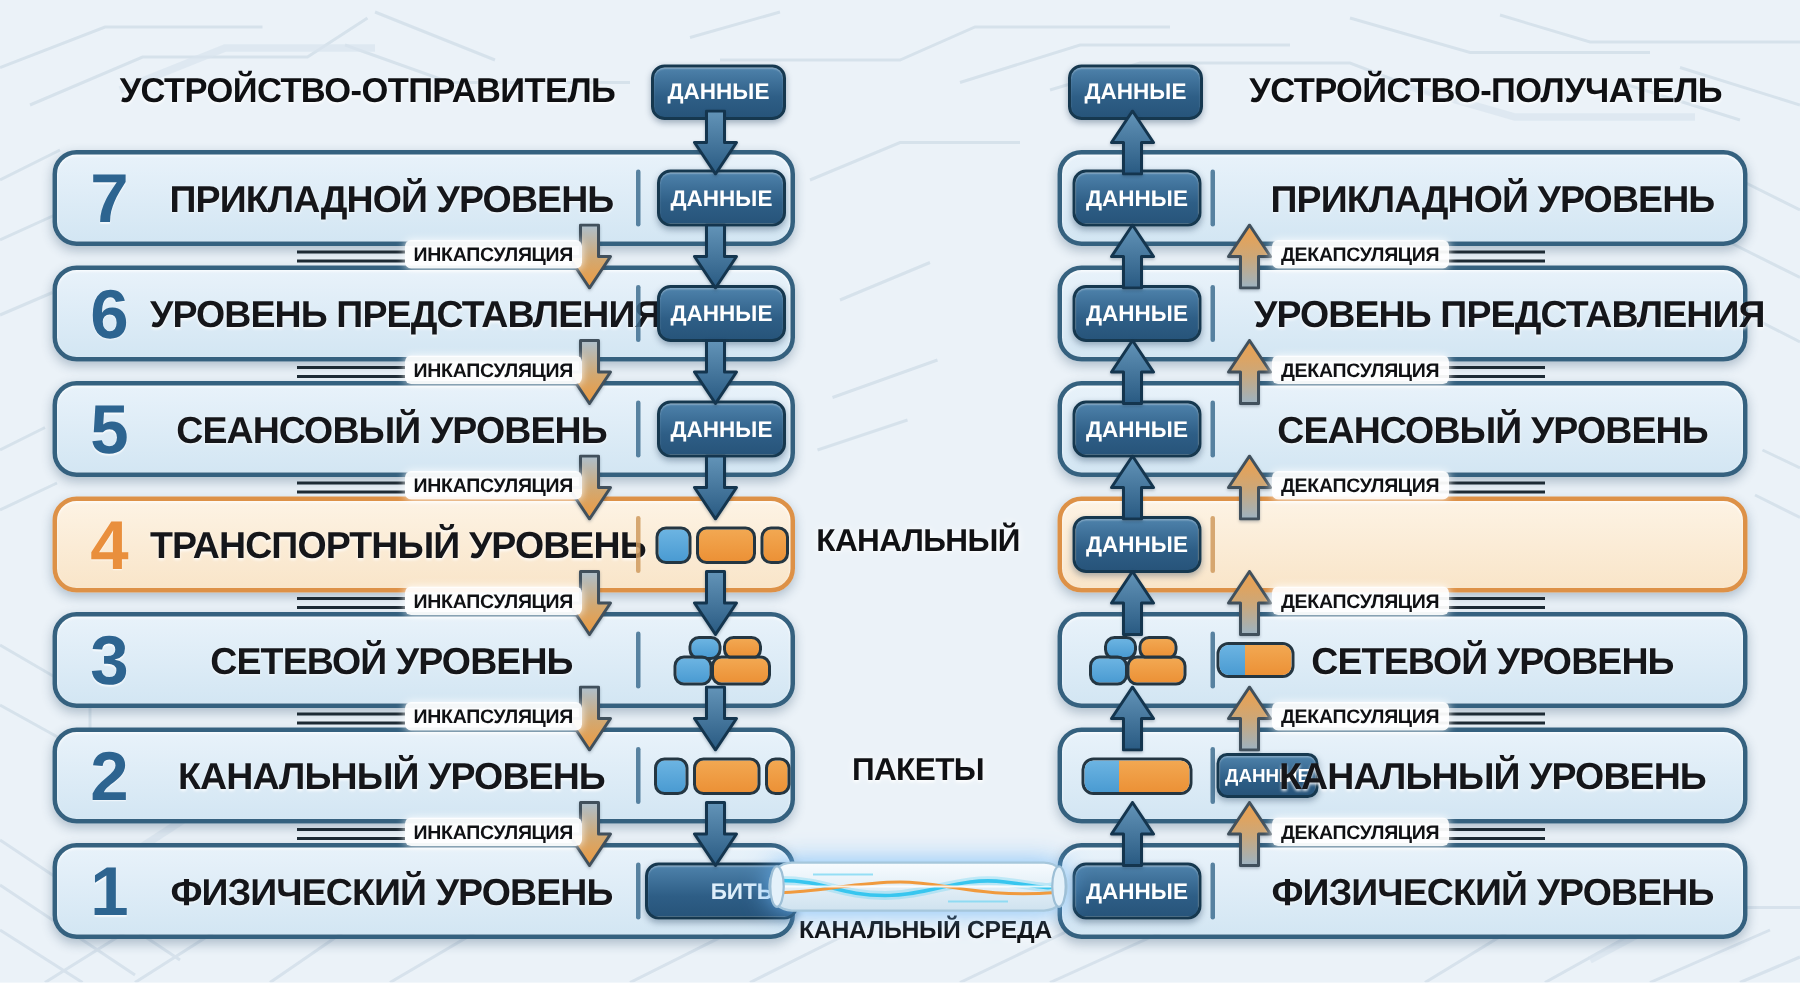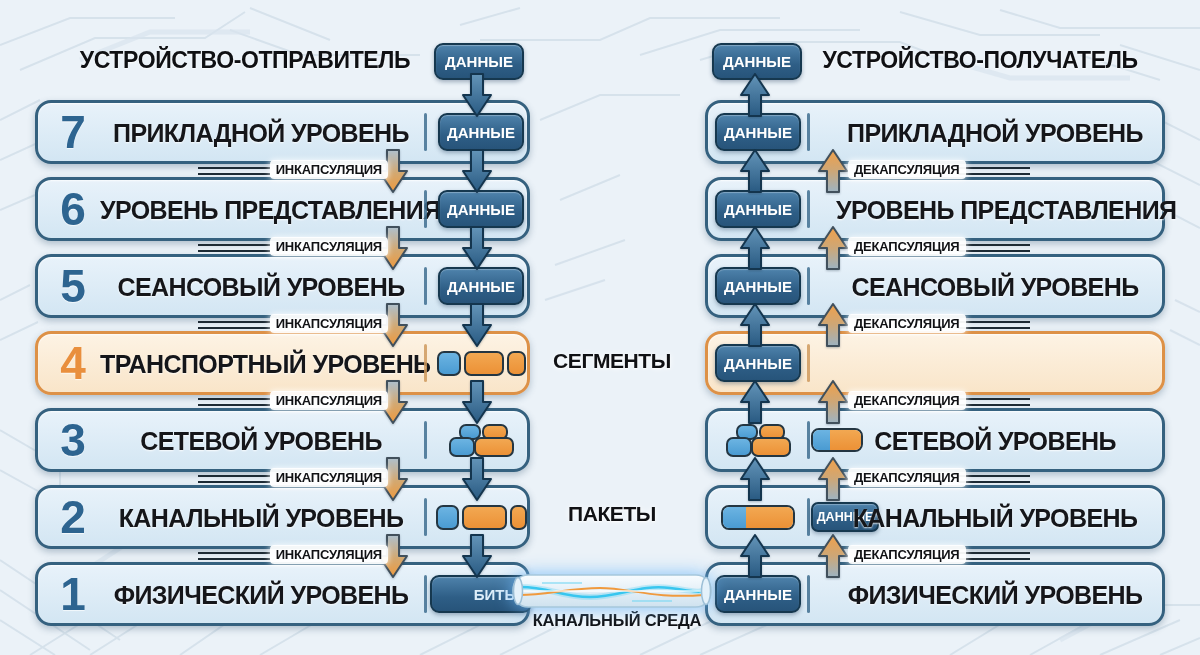--- a/index.html
+++ b/index.html
@@ -166,21 +166,21 @@
     </g>
     <g stroke="#d8e4ee" stroke-width="5" fill="none" opacity="0.7">
       <path d="M80 60 L150 32 L250 32"></path>
       <path d="M930 55 L1010 78 L1130 78"></path>
       <path d="M40 600 L140 535"></path>
       <path d="M1060 640 L1150 592"></path>
     </g>
   </svg>
 
   <div class="device-title" style="left:60px;top:47px;width:370px;">УСТРОЙСТВО-ОТПРАВИТЕЛЬ</div>
-  <div class="device-title" style="left:812px;top:47px;width:336px;">УСТРОЙСТВО-ПОЛУЧАТЕЛЬ</div>
+  <div class="device-title" style="left:812px;top:47px;width:336px;text-align:right;">УСТРОЙСТВО-ПОЛУЧАТЕЛЬ</div>
 
   <div class="badge top" style="left:434px;top:43px;">
     <span>ДАННЫЕ</span>
   </div>
   <div class="badge top" style="left:712px;top:43px;">
     <span>ДАННЫЕ</span>
   </div>
 
   <div class="stack left" id="sender-stack" style="left:35px;width:495px;height:526px;">
       <div class="layer-row" style="top: 0px;">
@@ -334,21 +334,21 @@
         <div class="payload">
           <div class="badge row-badge">
             <span>ДАННЫЕ</span>
           </div>
         </div>
         <span class="vdivider" style="left: 99px;"></span>
         <span class="layer-label">ФИЗИЧЕСКИЙ УРОВЕНЬ</span>
       </div>
     </div>
 
-  <div class="pdu-label" style="top:349px;">СЕГМЕНТЫ</div>
+  <div class="pdu-label" style="top:349px;">КАНАЛЬНЫЙ</div>
   <div class="pdu-label" style="top:502px;">ПАКЕТЫ</div>
 
   <svg class="cable" viewBox="0 0 200 34">
     <rect x="1" y="1" width="198" height="32" rx="15" fill="url(#gc)" stroke="#a6c7dc" stroke-width="1.5"></rect>
     <path d="M8 13 C 38 13, 48 23, 78 23 S 128 10, 158 14 S 186 19, 193 16" fill="none" stroke="#38c6ef" stroke-width="6" opacity="0.25"></path>
     <path d="M8 13 C 38 13, 48 23, 78 23 S 128 10, 158 14 S 186 19, 193 16" fill="none" stroke="#38c6ef" stroke-width="2.4"></path>
     <path d="M8 21 C 34 21, 58 14, 88 14 S 140 25, 192 21" fill="none" stroke="#f09a3e" stroke-width="2"></path>
     <path d="M8 17 H192" stroke="#ffffff" stroke-width="1.3" opacity="0.85"></path>
     <path d="M30 9 H70 M120 27 H160" stroke="#7fd9f4" stroke-width="1.4" opacity="0.8"></path>
     <ellipse cx="6" cy="17" rx="4.5" ry="13.5" fill="#e4f1fa" stroke="#9dbfd6" stroke-width="1.5"></ellipse>

